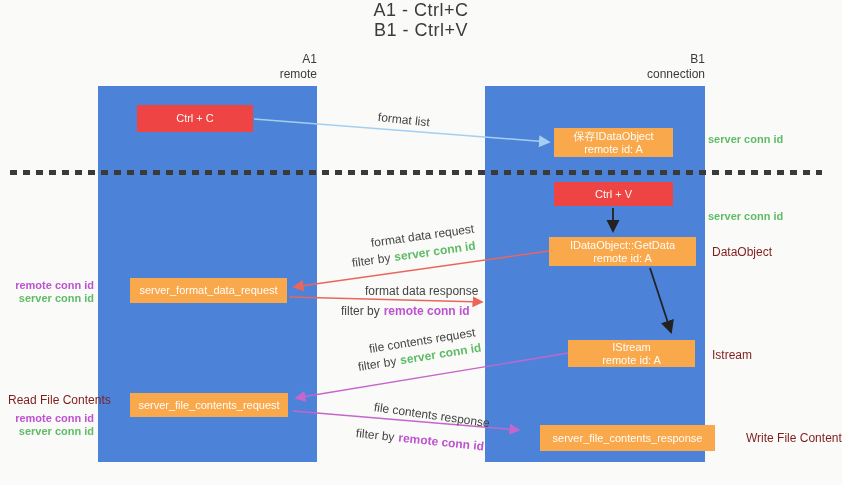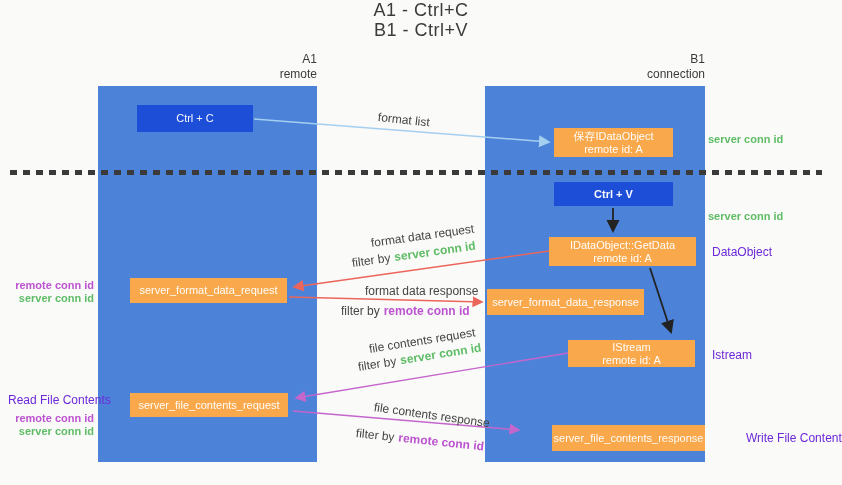--- a/index.html
+++ b/index.html
@@ -32,36 +32,36 @@
     background:#4c83d9;
   }
   .node{
     display:flex;flex-direction:column;
     align-items:center;justify-content:center;
     color:rgba(255,255,255,0.97);
     font-size:11px;line-height:13px;
     text-align:center;
     box-sizing:border-box;
   }
-  .green{background:#1d4ed8;}
+  .green{background:#ef4444;}
   .orange{background:#f9a94c;}
   .dotted{
     left:10px;top:170px;width:812px;height:5px;
     background:repeating-linear-gradient(90deg,#3a3a3a 0 7px,transparent 7px 13px);
   }
   .arrow-lbl{
     font-size:12px;color:#454545;
     white-space:nowrap;
     transform-origin:left center;
   }
   .kw-green{color:#5fbc66;font-weight:700;margin-left:4px;}
   .kw-magenta{color:#bd53d0;font-weight:700;margin-left:4px;}
   .side-green{font-size:11px;font-weight:700;color:#5fbc66;white-space:nowrap;}
   .side-magenta{font-size:11px;font-weight:700;color:#bd53d0;white-space:nowrap;}
-  .side-gray{font-size:12px;color:#6d28d9;white-space:nowrap;}
+  .side-gray{font-size:12px;color:#7f1d1d;white-space:nowrap;}
   .left-block{width:86px;text-align:right;left:8px;}
   svg.arrows{left:0;top:0;pointer-events:none;}
 </style>
 </head>
 <body>
 
 <div class="canvas">
 
   <div class="abs title">
     <div>A1 - Ctrl+C</div>
@@ -108,47 +108,44 @@
 
   <div class="abs node green" style="left:137px;top:105px;width:116px;height:27px;">
     <span>Ctrl + C</span>
   </div>
 
   <div class="abs node orange" style="left:554px;top:128px;width:119px;height:29px;">
     <span>保存IDataObject</span>
     <span>remote id: A</span>
   </div>
 
-  <div class="abs node green" style="left:554px;top:182px;width:119px;height:24px;font-weight:bold;">
+  <div class="abs node green" style="left:554px;top:182px;width:119px;height:24px;">
     <span>Ctrl + V</span>
   </div>
 
   <div class="abs node orange" style="left:549px;top:237px;width:147px;height:29px;">
     <span>IDataObject::GetData</span>
     <span>remote id: A</span>
   </div>
 
   <div class="abs node orange" style="left:130px;top:278px;width:157px;height:25px;">
     <span>server_format_data_request</span>
   </div>
 
-  <div class="abs node orange" style="left:487px;top:289px;width:157px;height:26px;">
-    <span>server_format_data_response</span>
-  </div>
 
   <div class="abs node orange" style="left:568px;top:340px;width:127px;height:27px;">
     <span>IStream</span>
     <span>remote id: A</span>
   </div>
 
   <div class="abs node orange" style="left:130px;top:393px;width:158px;height:24px;">
     <span>server_file_contents_request</span>
   </div>
 
-  <div class="abs node orange" style="left:552px;top:425px;width:153px;height:26px;">
+  <div class="abs node orange" style="left:540px;top:425px;width:175px;height:26px;">
     <span>server_file_contents_response</span>
   </div>
 
   <div class="abs arrow-lbl" style="left:378px;top:110px;transform:rotate(6deg);">format list</div>
 
   <div class="abs arrow-lbl" style="left:371px;top:236px;transform:rotate(-8deg);">format data request</div>
   <div class="abs arrow-lbl" style="left:352px;top:256px;transform:rotate(-8deg);">
     <span>filter by</span><span class="kw-green">server conn id</span>
   </div>
 

